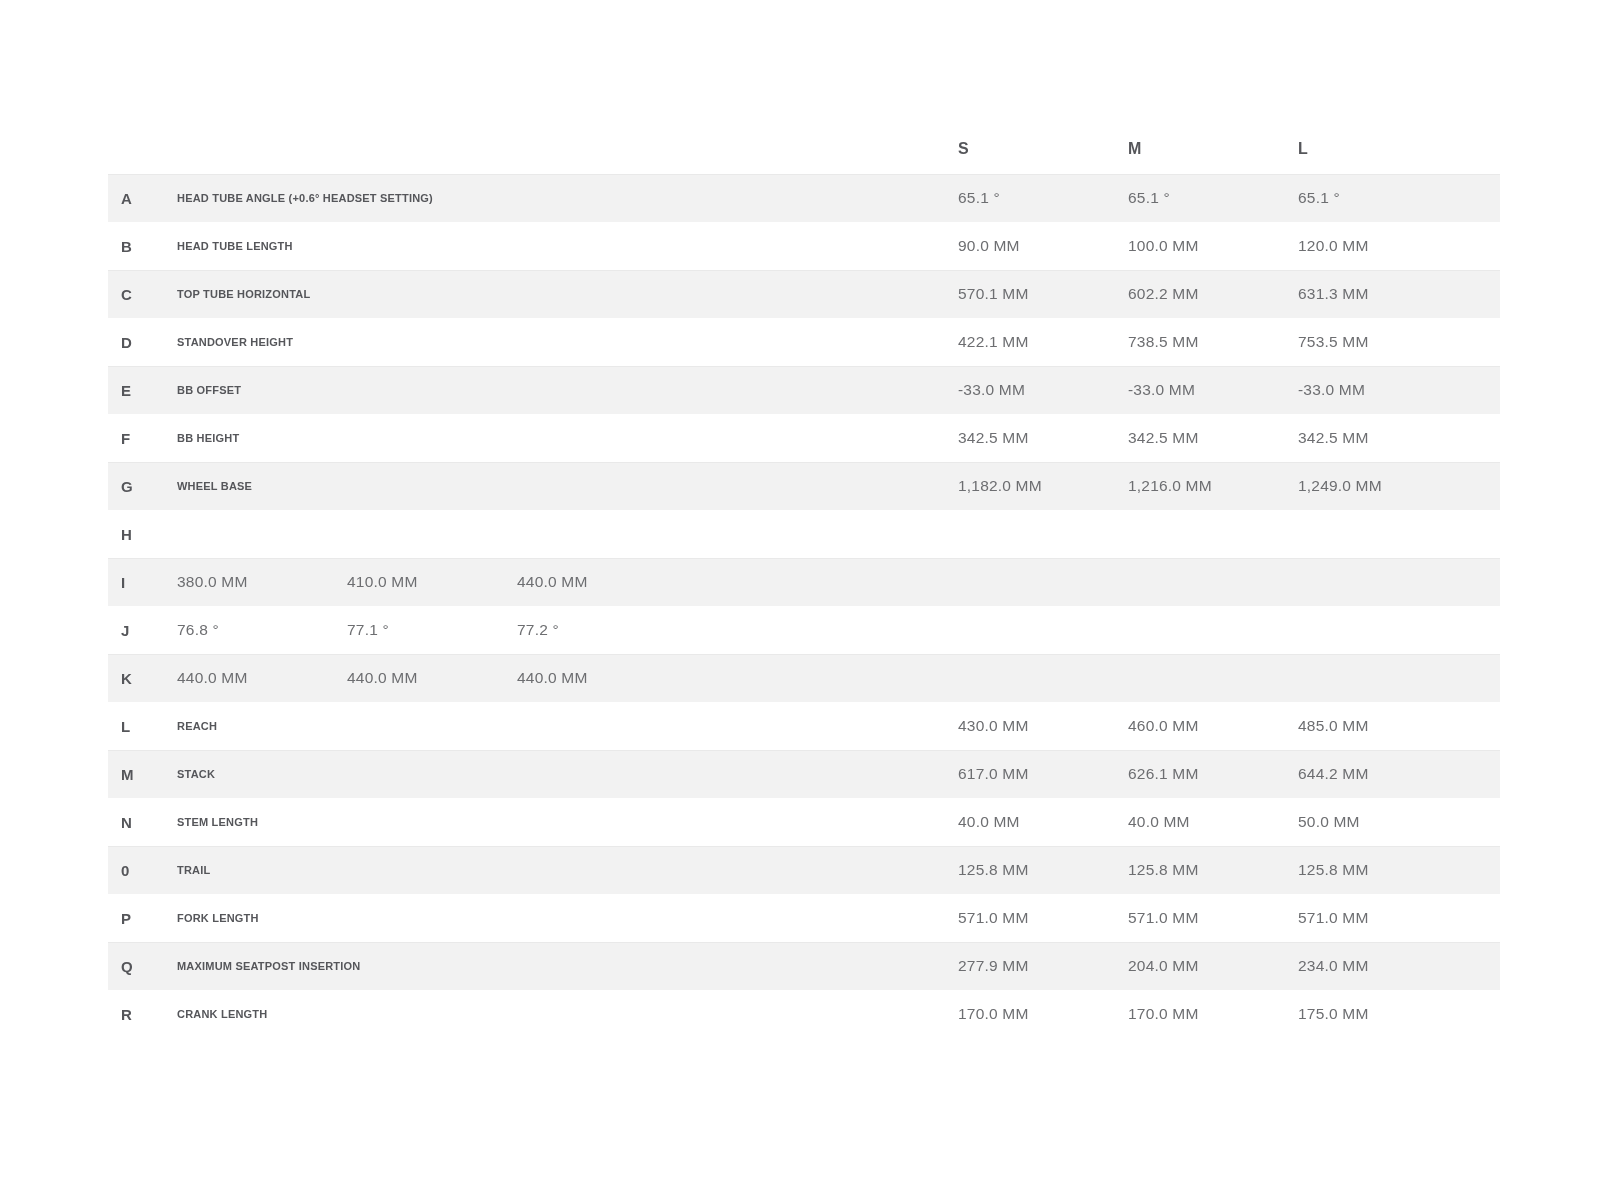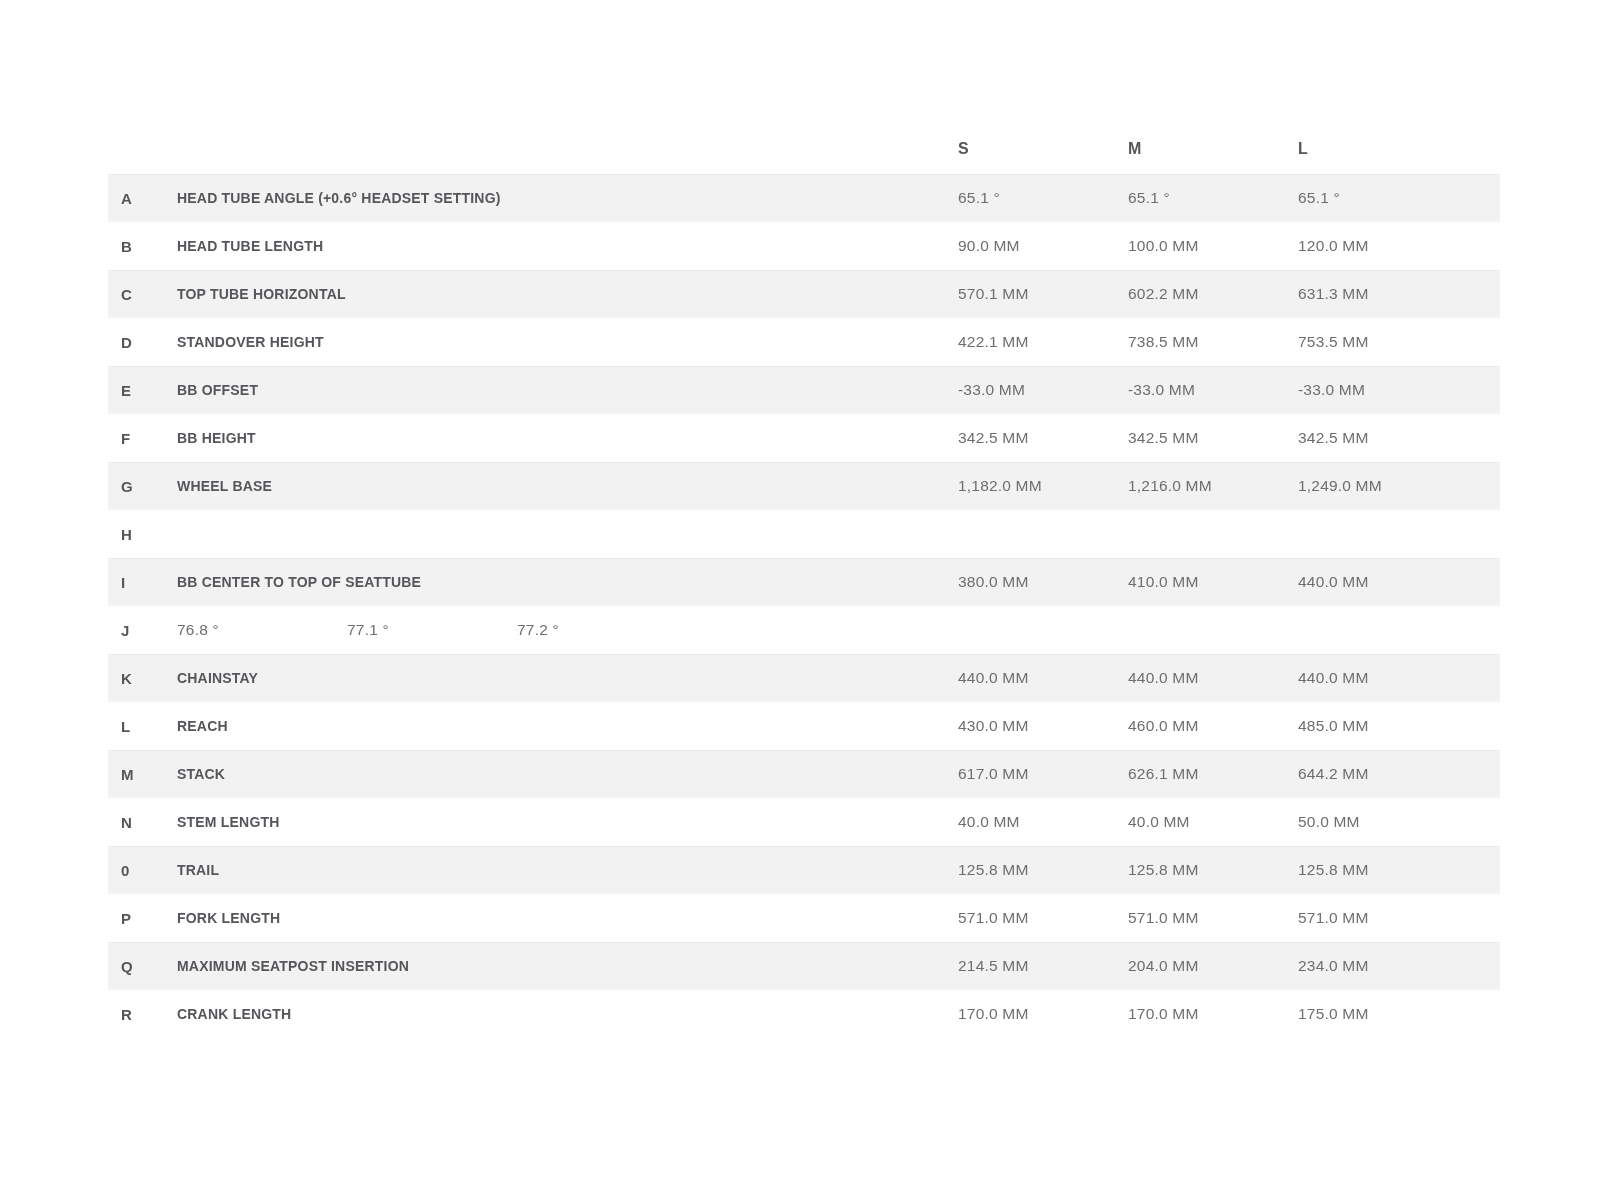--- a/index.html
+++ b/index.html
@@ -48,21 +48,21 @@
     flex: 0 0 69px;
     font-weight: 700;
     font-size: 15px;
     color: var(--label-color, #55565a);
     letter-spacing: 0.3px;
   }
   .col-label {
     width: 781px;
     flex: 0 0 781px;
     font-weight: 700;
-    font-size: 14px;
+    font-size: 11px;
     color: var(--label-color, #55565a);
     letter-spacing: 0.2px;
   }
   .col-value {
     width: 170px;
     flex: 0 0 170px;
     font-weight: 400;
     font-size: 15.5px;
     color: var(--value-color, #6d6e71);
     letter-spacing: 0.2px;
@@ -140,34 +140,32 @@
           <span class="col-value last">1,249.0 MM</span>
         </div>
         <div class="geo-row">
           <span class="col-letter">H</span>
           <span class="col-value"></span>
           <span class="col-value"></span>
           <span class="col-value last"></span>
         </div>
         <div class="geo-row stripe">
           <span class="col-letter">I</span>
-          <span class="col-label">BB CENTER TO TOP OF SEATTUBE</span>
           <span class="col-value">380.0 MM</span>
           <span class="col-value">410.0 MM</span>
           <span class="col-value last">440.0 MM</span>
         </div>
         <div class="geo-row">
           <span class="col-letter">J</span>
           <span class="col-value">76.8 °</span>
           <span class="col-value">77.1 °</span>
           <span class="col-value last">77.2 °</span>
         </div>
         <div class="geo-row stripe">
           <span class="col-letter">K</span>
-          <span class="col-label">CHAINSTAY</span>
           <span class="col-value">440.0 MM</span>
           <span class="col-value">440.0 MM</span>
           <span class="col-value last">440.0 MM</span>
         </div>
         <div class="geo-row">
           <span class="col-letter">L</span>
           <span class="col-label">REACH</span>
           <span class="col-value">430.0 MM</span>
           <span class="col-value">460.0 MM</span>
           <span class="col-value last">485.0 MM</span>
@@ -196,21 +194,21 @@
         <div class="geo-row">
           <span class="col-letter">P</span>
           <span class="col-label">FORK LENGTH</span>
           <span class="col-value">571.0 MM</span>
           <span class="col-value">571.0 MM</span>
           <span class="col-value last">571.0 MM</span>
         </div>
         <div class="geo-row stripe">
           <span class="col-letter">Q</span>
           <span class="col-label">MAXIMUM SEATPOST INSERTION</span>
-          <span class="col-value">214.5 MM</span>
+          <span class="col-value">277.9 MM</span>
           <span class="col-value">204.0 MM</span>
           <span class="col-value last">234.0 MM</span>
         </div>
         <div class="geo-row">
           <span class="col-letter">R</span>
           <span class="col-label">CRANK LENGTH</span>
           <span class="col-value">170.0 MM</span>
           <span class="col-value">170.0 MM</span>
           <span class="col-value last">175.0 MM</span>
         </div>

